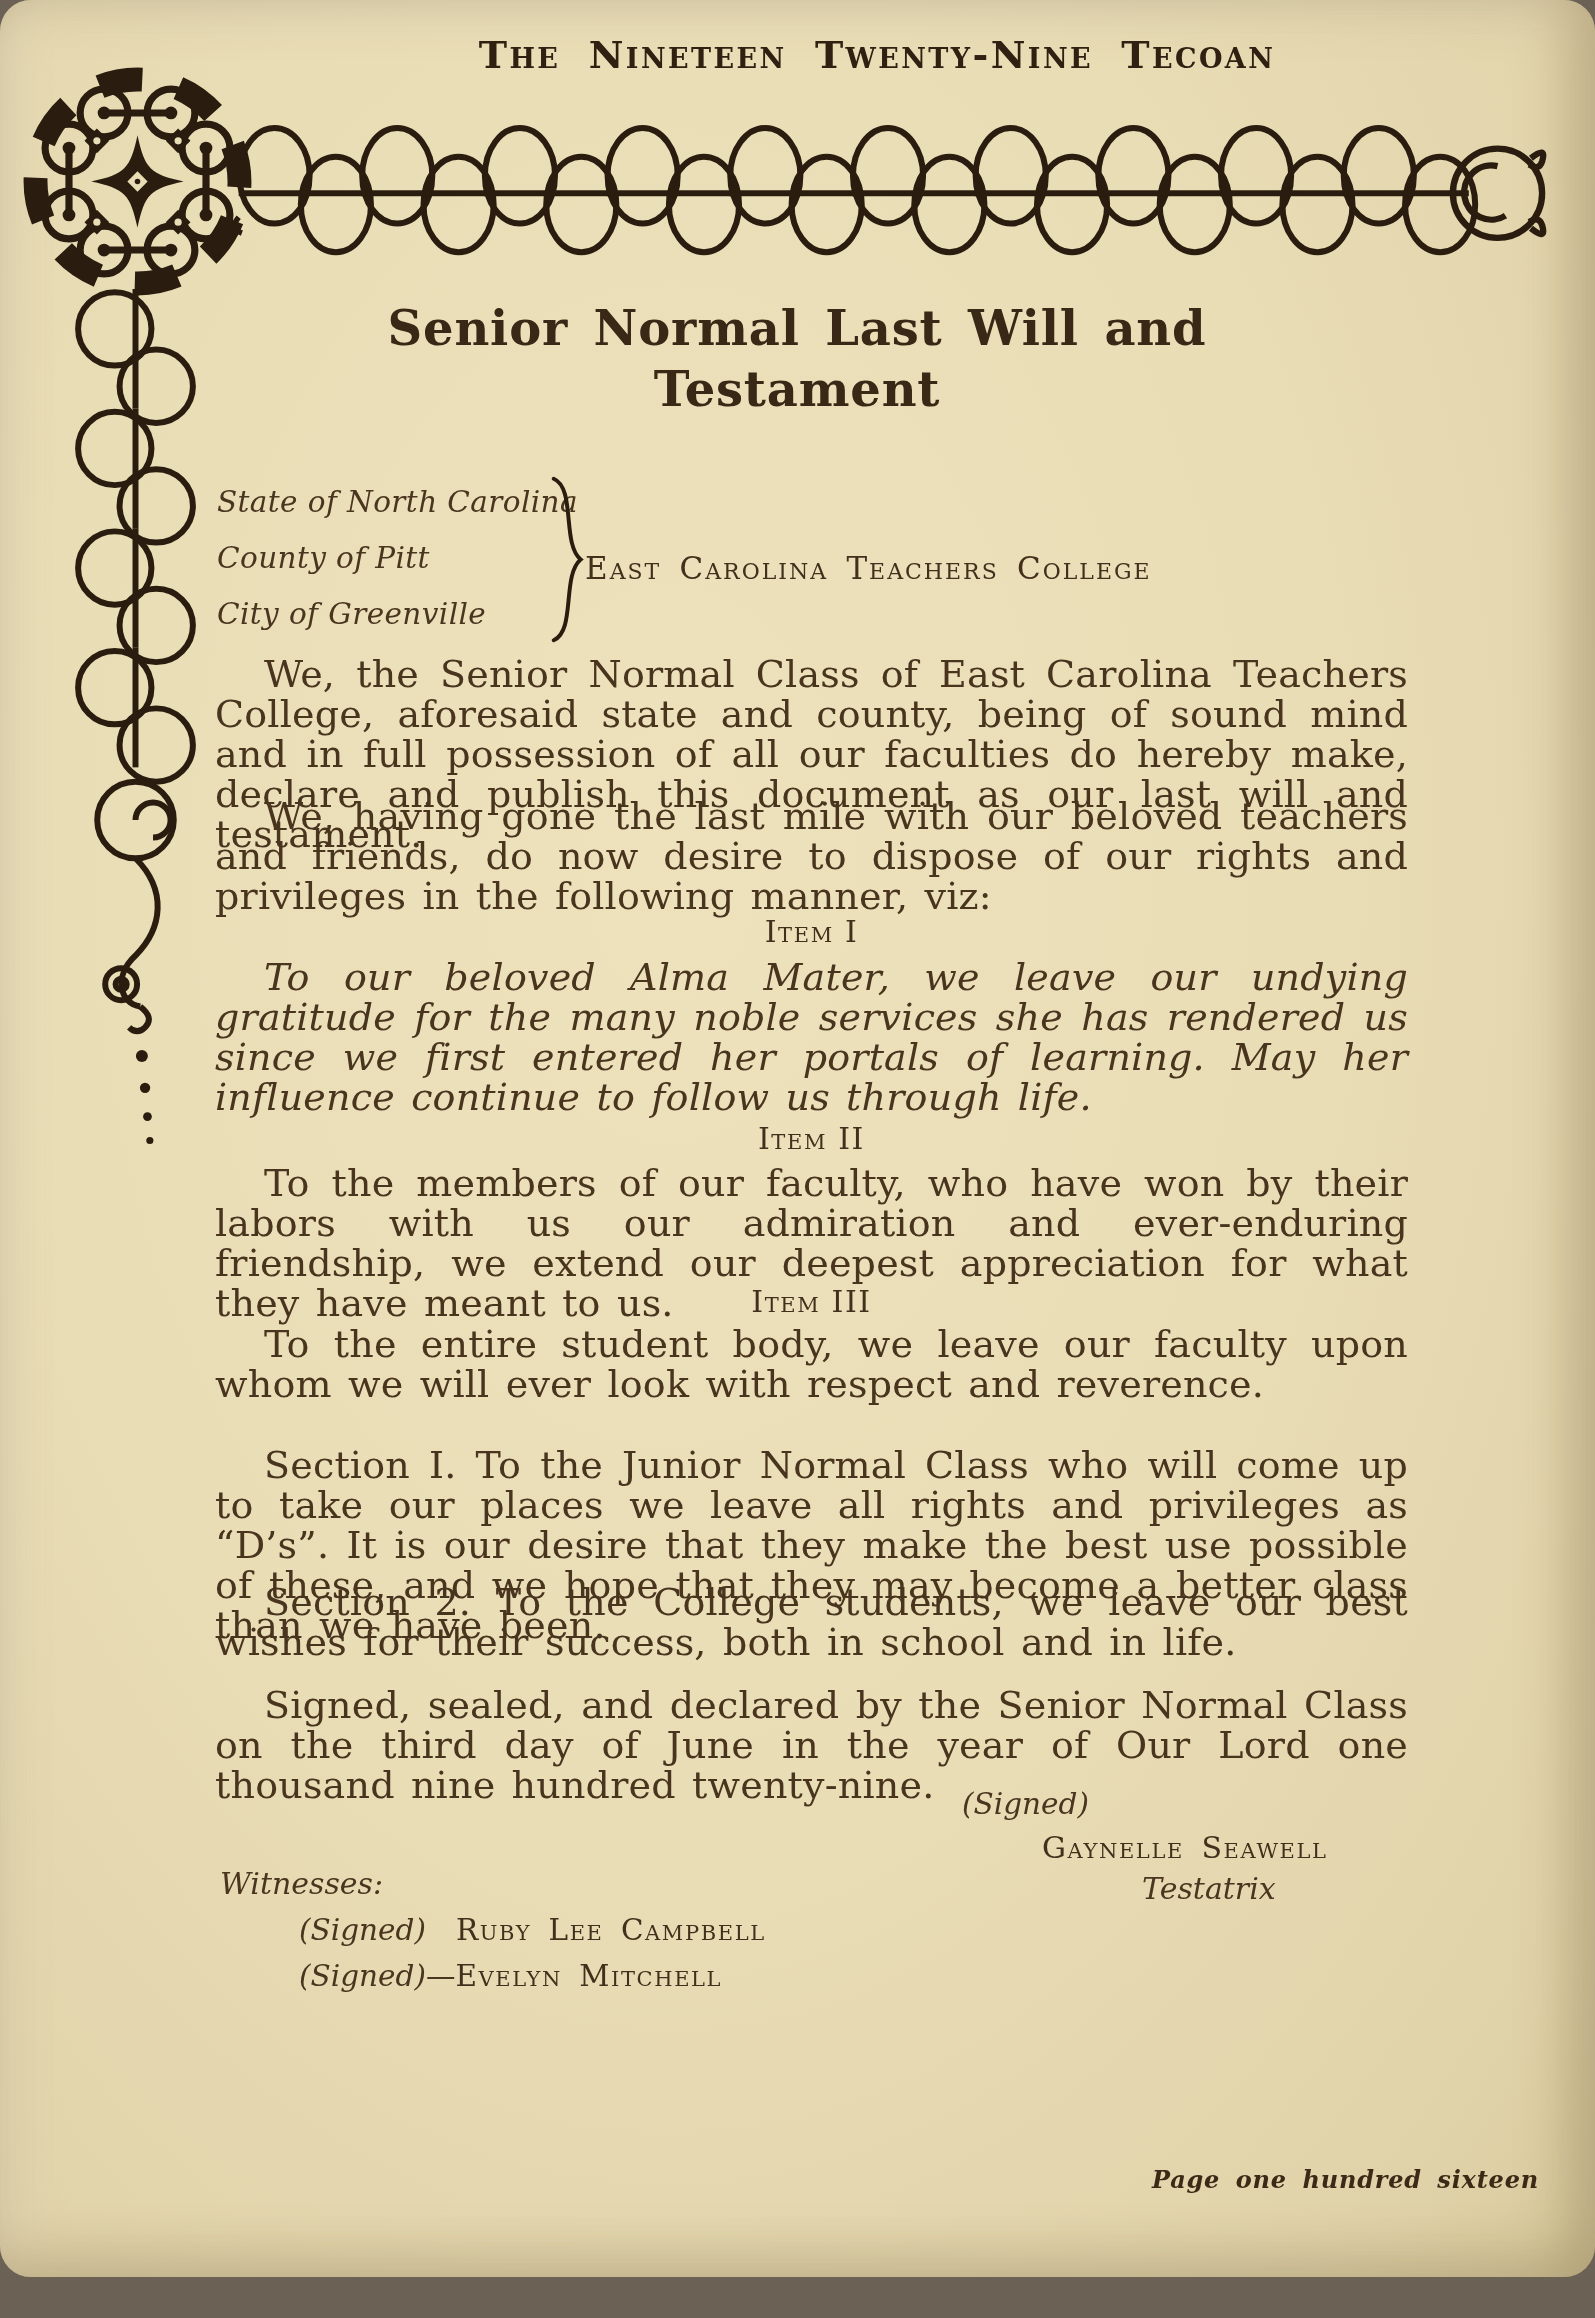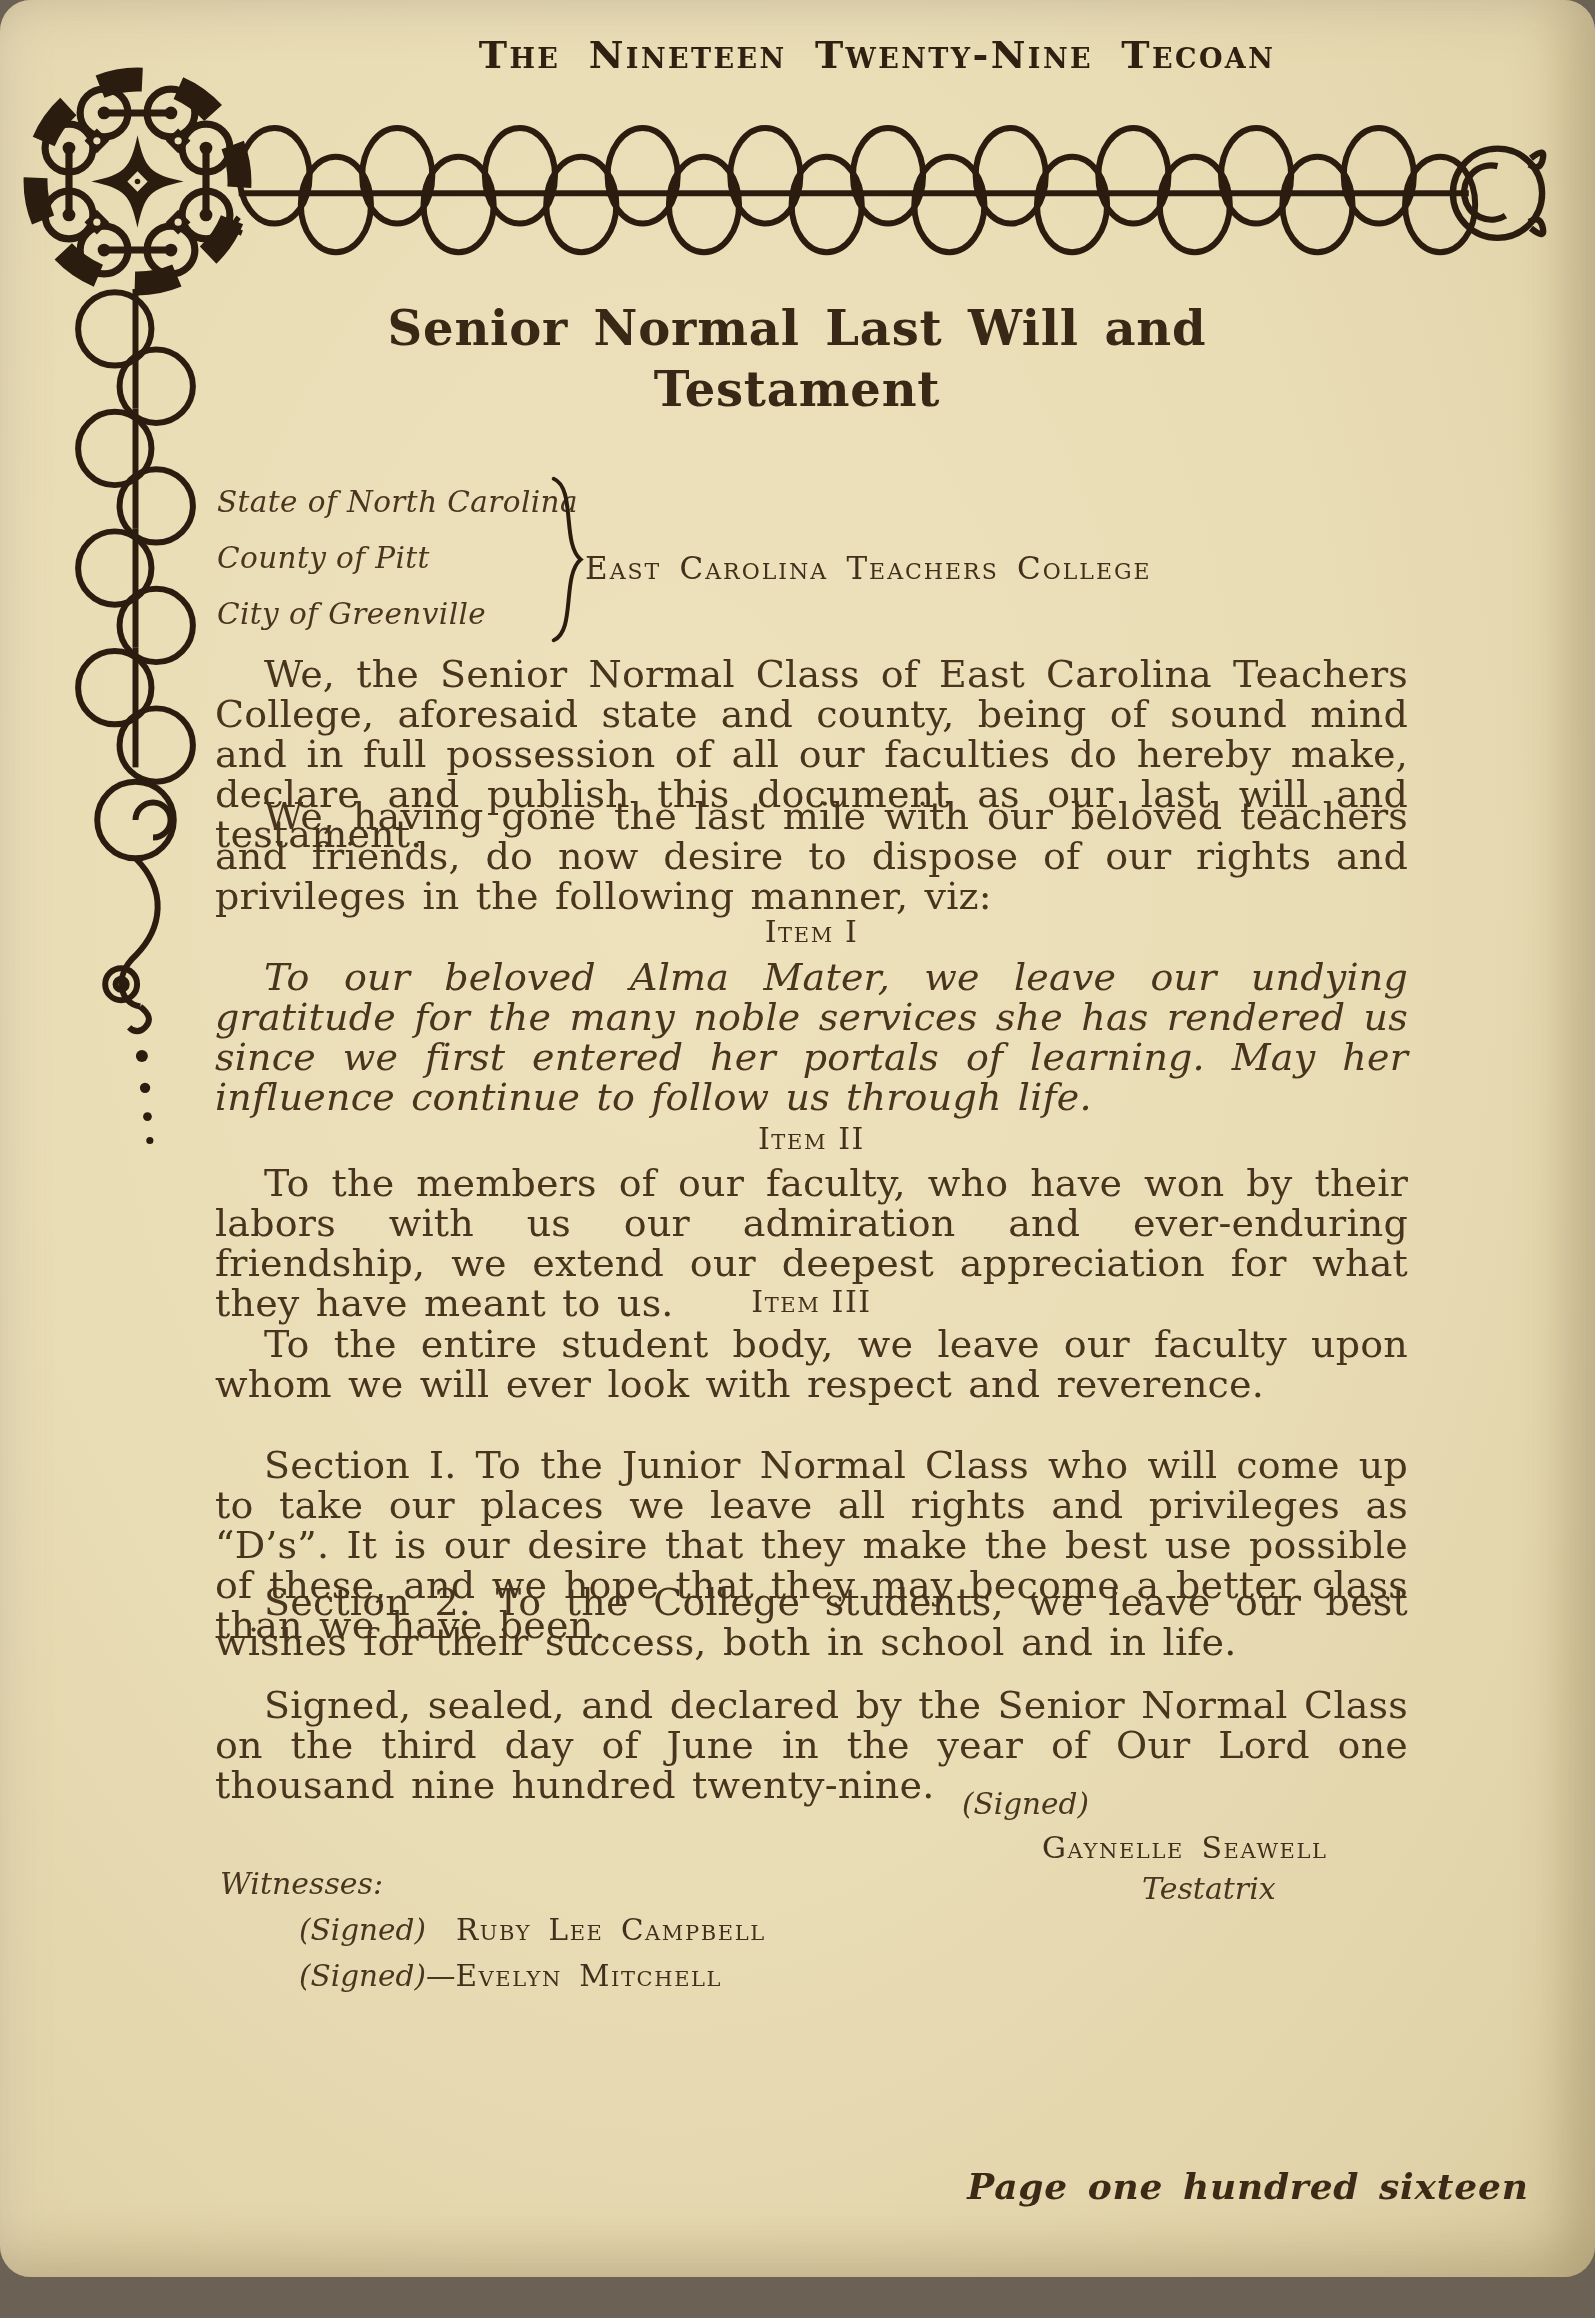--- a/index.html
+++ b/index.html
@@ -69,22 +69,22 @@
   .witness-label{left:220px;top:1866px;font-style:italic;font-size:30px;color:#4a351f;}
   .sig-role{left:1142px;top:1871px;font-style:italic;font-size:30px;color:#4a351f;}
   .witness-line{left:287px;font-size:29.5px;color:#43301c;margin-left:12px;}
   .w1{top:1913px;}
   .w2{top:1959px;}
   .witness-line .signed{font-style:italic;color:#4a351f;}
   .witness-line .wname{font-variant:small-caps;letter-spacing:1.6px;word-spacing:6.4px;}
   .w1 .wname{margin-left:30px;}
   
   .footer{
-    left:957px;top:2165px;width:582px;text-align:center;
-    font-style:italic;font-weight:bold;font-size:36px;letter-spacing:0.8px;word-spacing:6.4px;color:#3c2a16;
+    left:957px;top:2165px;width:582px;text-align:right;
+    font-style:italic;font-weight:bold;font-size:24px;letter-spacing:0.8px;word-spacing:6.4px;color:#3c2a16;
   }
   svg{display:block;}
   .ink-stroke{stroke:#2a1d0f;fill:none;}
   .ink-fill{fill:#2a1d0f;}
 </style>
 </head>
 <body>
 
 <div id="page">
 

